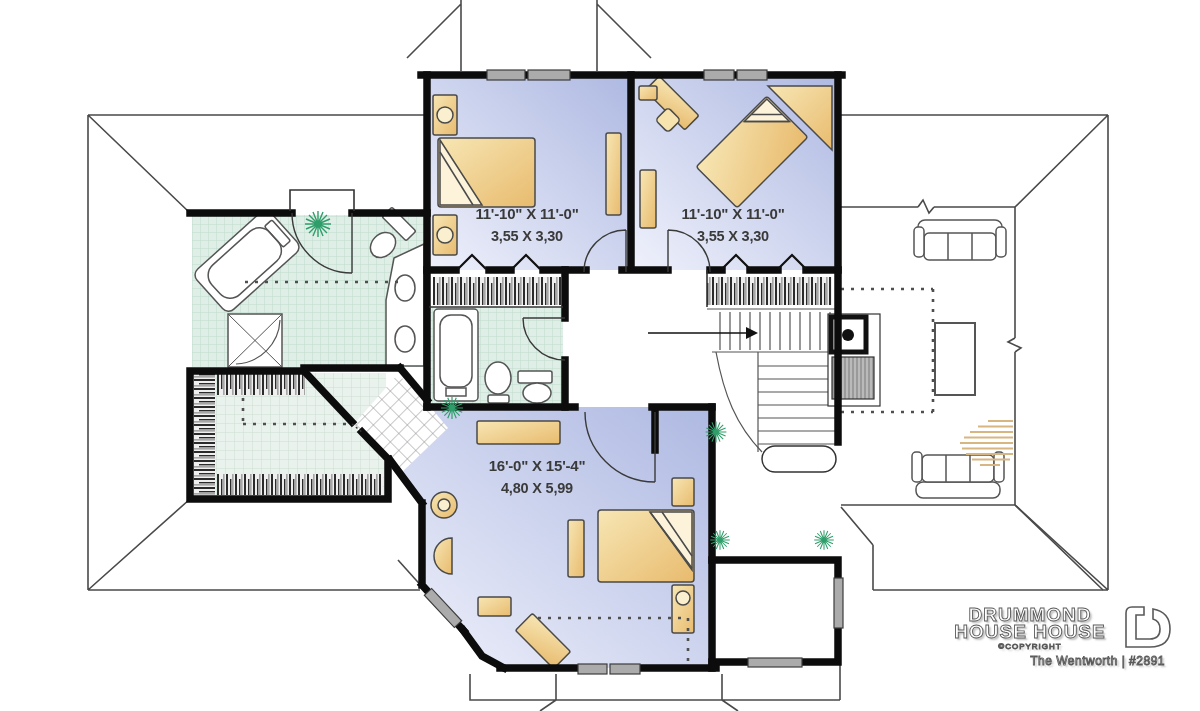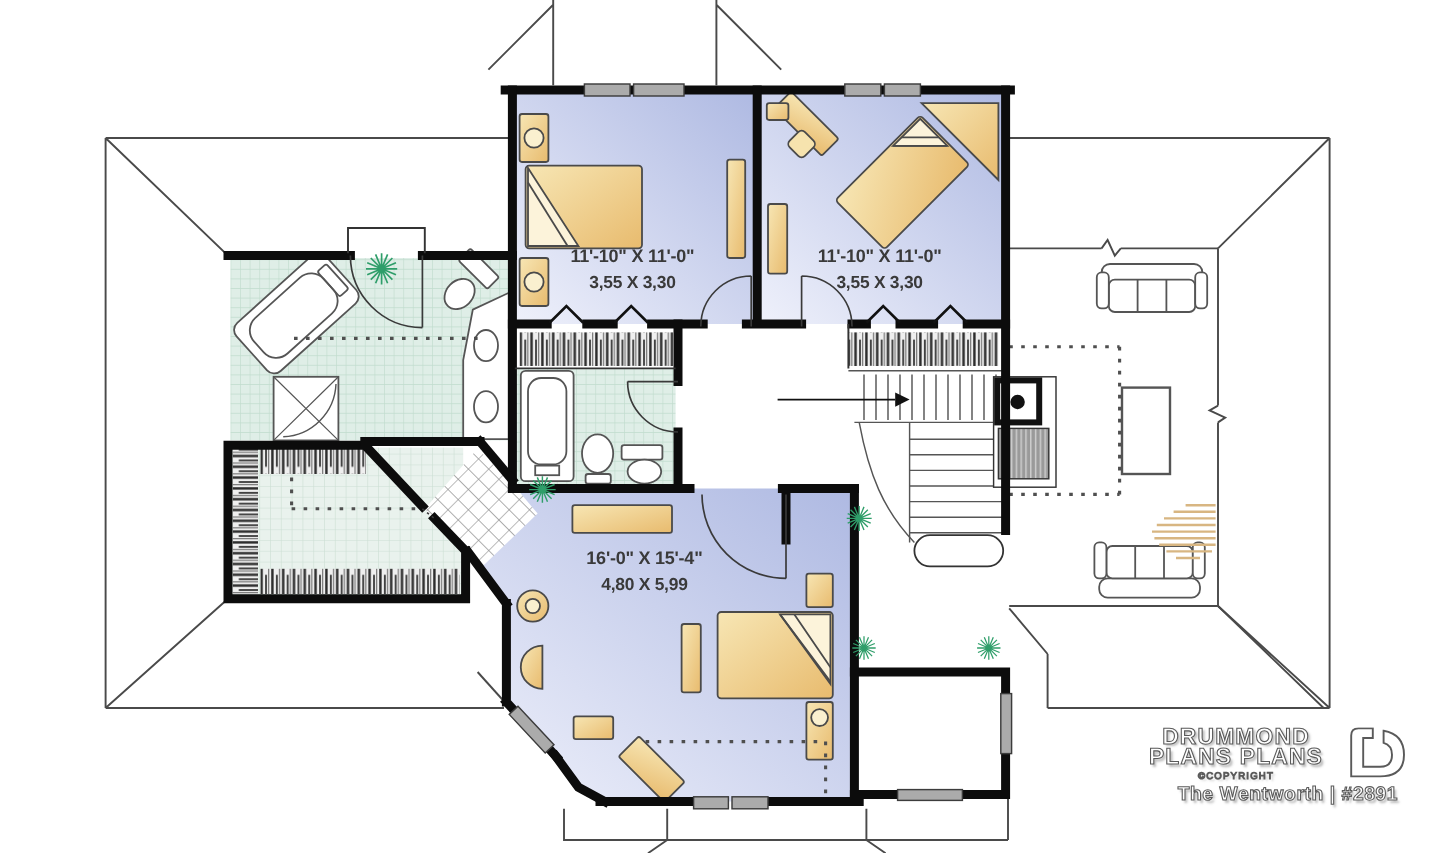--- a/index.html
+++ b/index.html
@@ -9,21 +9,21 @@
   .room-label{position:absolute;transform:translateX(-50%);text-align:center;
               color:#3a3a3a;font-weight:bold;letter-spacing:-0.2px;line-height:22px;}
   .room-label .imp{font-size:15px;}
   .room-label .met{font-size:14.5px;}
   .outlined{color:#fff;-webkit-text-stroke:0.9px #5a5a5a;
             text-shadow:2px 2px 2px rgba(80,80,80,0.38);}
   #brand{position:absolute;left:940px;top:606px;width:180px;text-align:center;}
   #brand .b1,#brand .b2{font-size:19px;font-weight:bold;letter-spacing:1px;line-height:17px;}
   #brand .cr{font-size:8px;font-weight:normal;letter-spacing:1px;margin-top:2px;}
   #plan-title{position:absolute;left:820px;top:654px;width:345px;text-align:right;
-              font-size:16px;font-weight:bold;letter-spacing:0.5px;}
+              font-size:12px;font-weight:normal;letter-spacing:0.5px;}
   #dmark{position:absolute;left:1124px;top:606px;}
 </style>
 </head>
 <body>
 
 <div id="stage">
 <svg id="plan-svg" width="1200" height="711" viewBox="0 0 1200 711">
   <defs>
     <linearGradient id="floorBlue" x1="1" y1="0" x2="0" y2="1">
       <stop offset="0" stop-color="#aeb9e2"></stop>
@@ -297,20 +297,20 @@
   <div class="imp">11'-10" X 11'-0"</div>
   <div class="met">3,55 X 3,30</div>
 </div>
 <div class="room-label" style="left:537px;top:455px;">
   <div class="imp">16'-0" X 15'-4"</div>
   <div class="met">4,80 X 5,99</div>
 </div>
 
 <div id="brand">
   <div class="b1 outlined">DRUMMOND</div>
-  <div class="b2 outlined">PLANS PLANS</div>
+  <div class="b2 outlined">HOUSE HOUSE</div>
   <div class="cr outlined">©COPYRIGHT</div>
 </div>
 <svg id="dmark" width="50" height="44" viewBox="0 0 50 44">
   <path d="M2,7 Q2,1 8,1 H20 V9 H12 V33 H26 Q36,33 36,23 Q36,15 29,13 V3 Q46,6 46,23 Q46,41 26,41 H2 Z" fill="#fff" stroke="#5a5a5a" stroke-width="1.6"></path>
 </svg>
 <div id="plan-title" class="outlined">The Wentworth | #2891</div>
 </div>
 
 </body></html>

